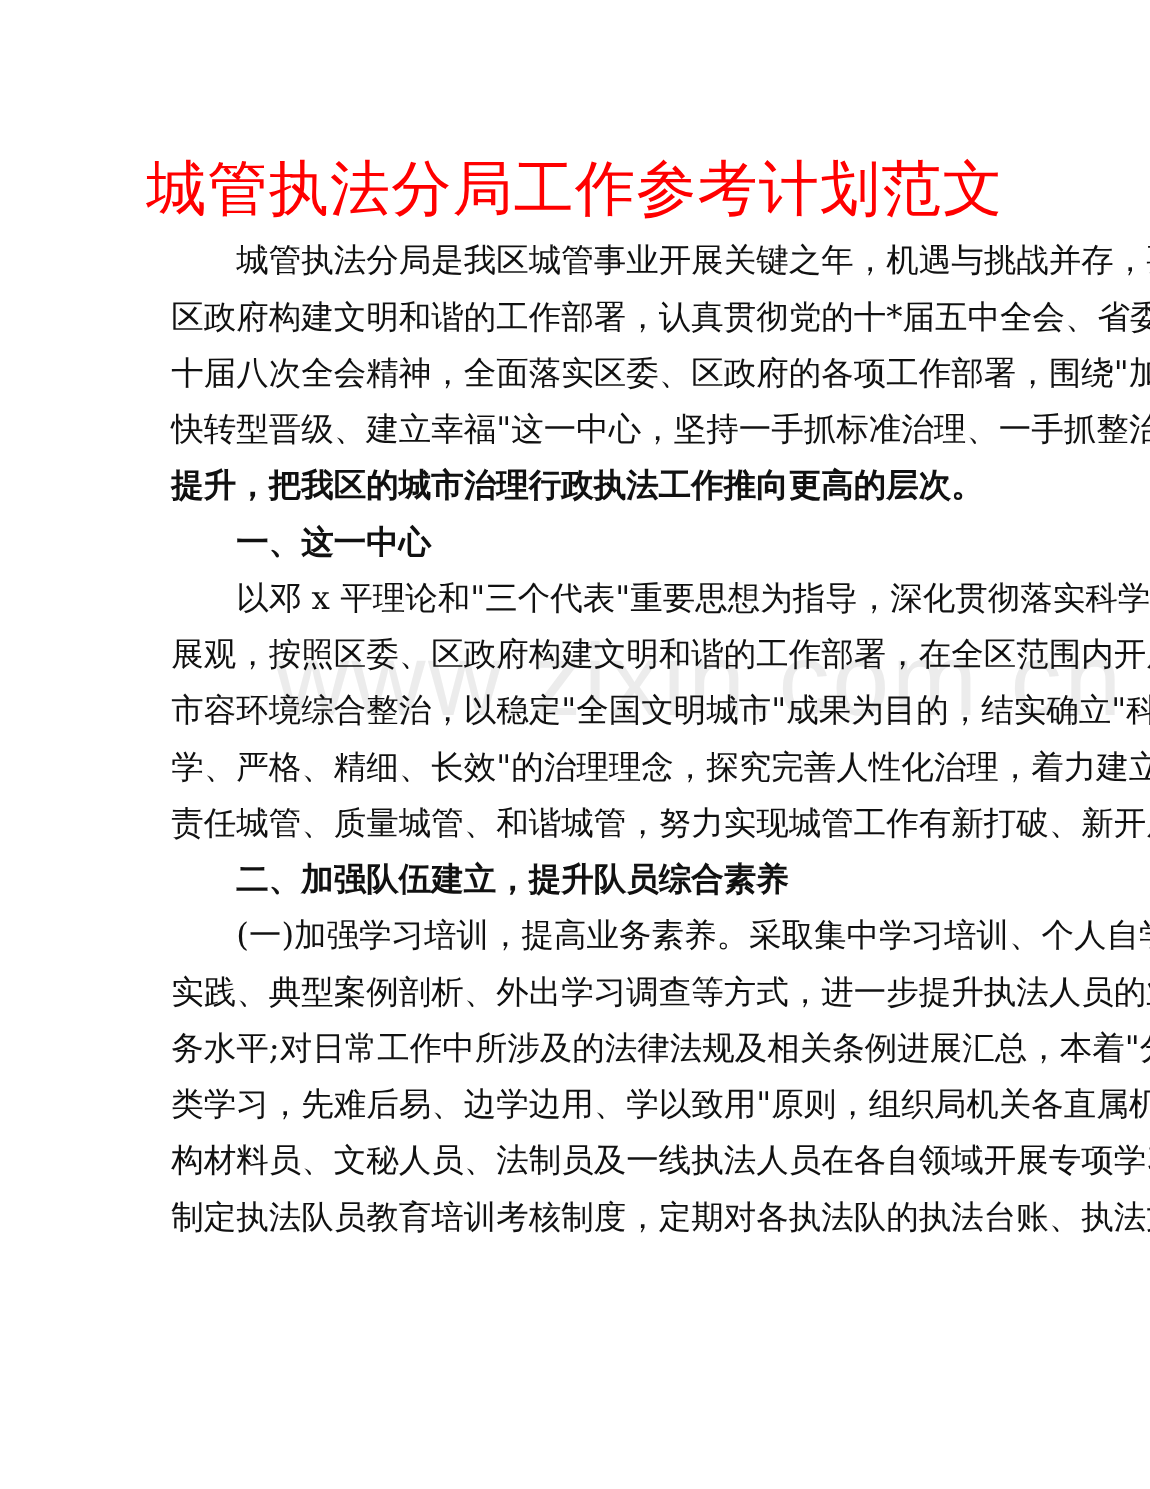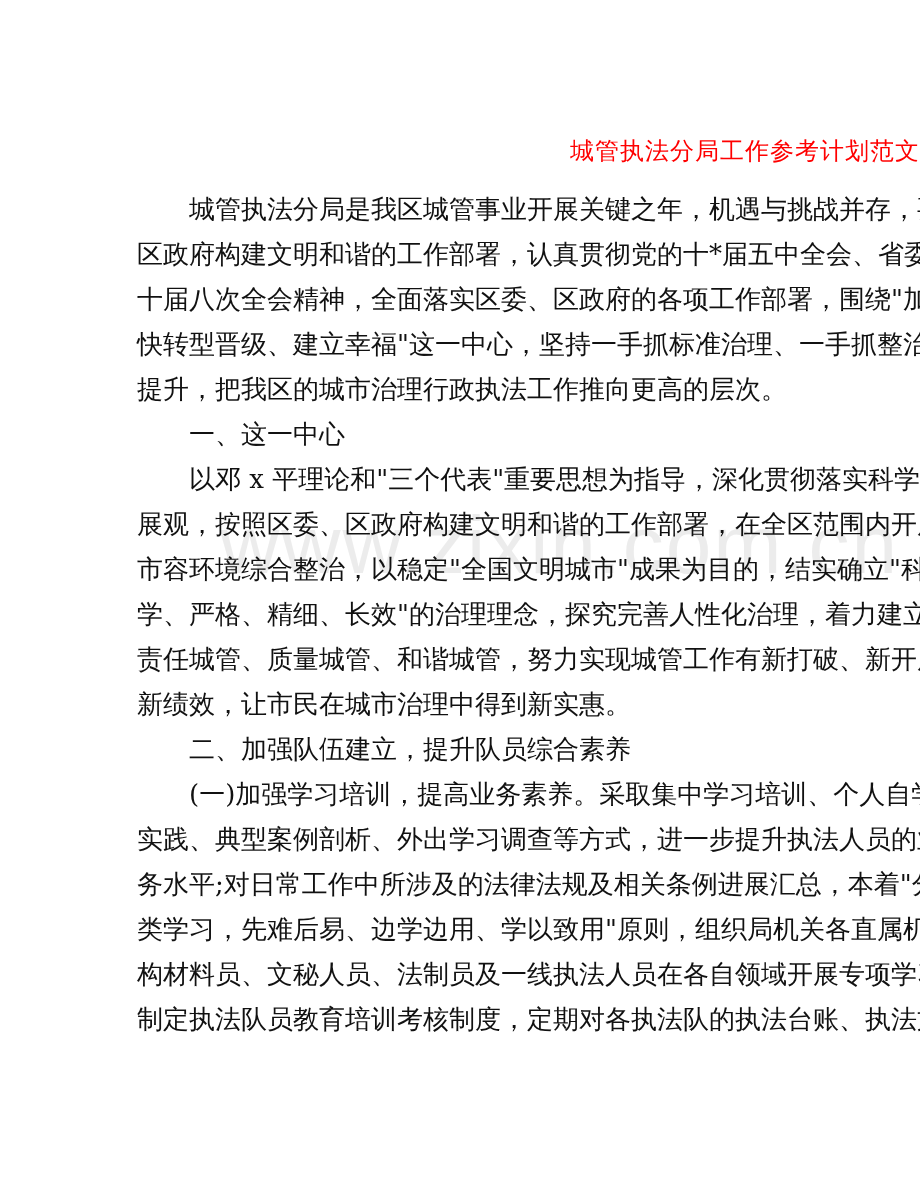--- a/index.html
+++ b/index.html
@@ -19,24 +19,24 @@
       top: 0;
       width: 920px;
       height: 1191px;
       background: #ffffff;
     }
     .title {
       position: absolute;
       left: 0;
       top: 126px;
       width: 920px;
-      text-align: right;
+      text-align: center;
       color: #ff0000;
       font-family: "DejaVu Sans", sans-serif;
-      font-size: 24px;
+      font-size: 48px;
       line-height: 50px;
       letter-spacing: 1px;
       margin: 0;
       font-weight: normal;
     }
     .body {
       position: absolute;
       left: 137px;
       top: 187px;
       width: 648px;
@@ -46,20 +46,21 @@
       color: #111111;
     }
     .line {
       display: block;
       white-space: nowrap;
       text-align-last: justify;
       text-align: justify;
     }
     .line.last {
       text-align-last: left;
+      font-weight: bold;
     }
     .line.first {
       padding-left: 52px;
     }
     .watermark {
       position: absolute;
       left: 220px;
       top: 498px;
       width: 520px;
       text-align: center;
@@ -93,21 +94,20 @@
     <div>
       <span class="line first last">一、这一中心</span>
     </div>
 
     <div>
       <span class="line first">以邓 x 平理论和"三个代表"重要思想为指导，深化贯彻落实科学开</span>
       <span class="line">展观，按照区委、区政府构建文明和谐的工作部署，在全区范围内开展</span>
       <span class="line">市容环境综合整治，以稳定"全国文明城市"成果为目的，结实确立"科</span>
       <span class="line">学、严格、精细、长效"的治理理念，探究完善人性化治理，着力建立</span>
       <span class="line">责任城管、质量城管、和谐城管，努力实现城管工作有新打破、新开展、</span>
-      <span class="line last">新绩效，让市民在城市治理中得到新实惠。</span>
     </div>
 
     <div>
       <span class="line first last">二、加强队伍建立，提升队员综合素养</span>
     </div>
 
     <div>
       <span class="line first">(一)加强学习培训，提高业务素养。采取集中学习培训、个人自学</span>
       <span class="line">实践、典型案例剖析、外出学习调查等方式，进一步提升执法人员的业</span>
       <span class="line">务水平;对日常工作中所涉及的法律法规及相关条例进展汇总，本着"分</span>

